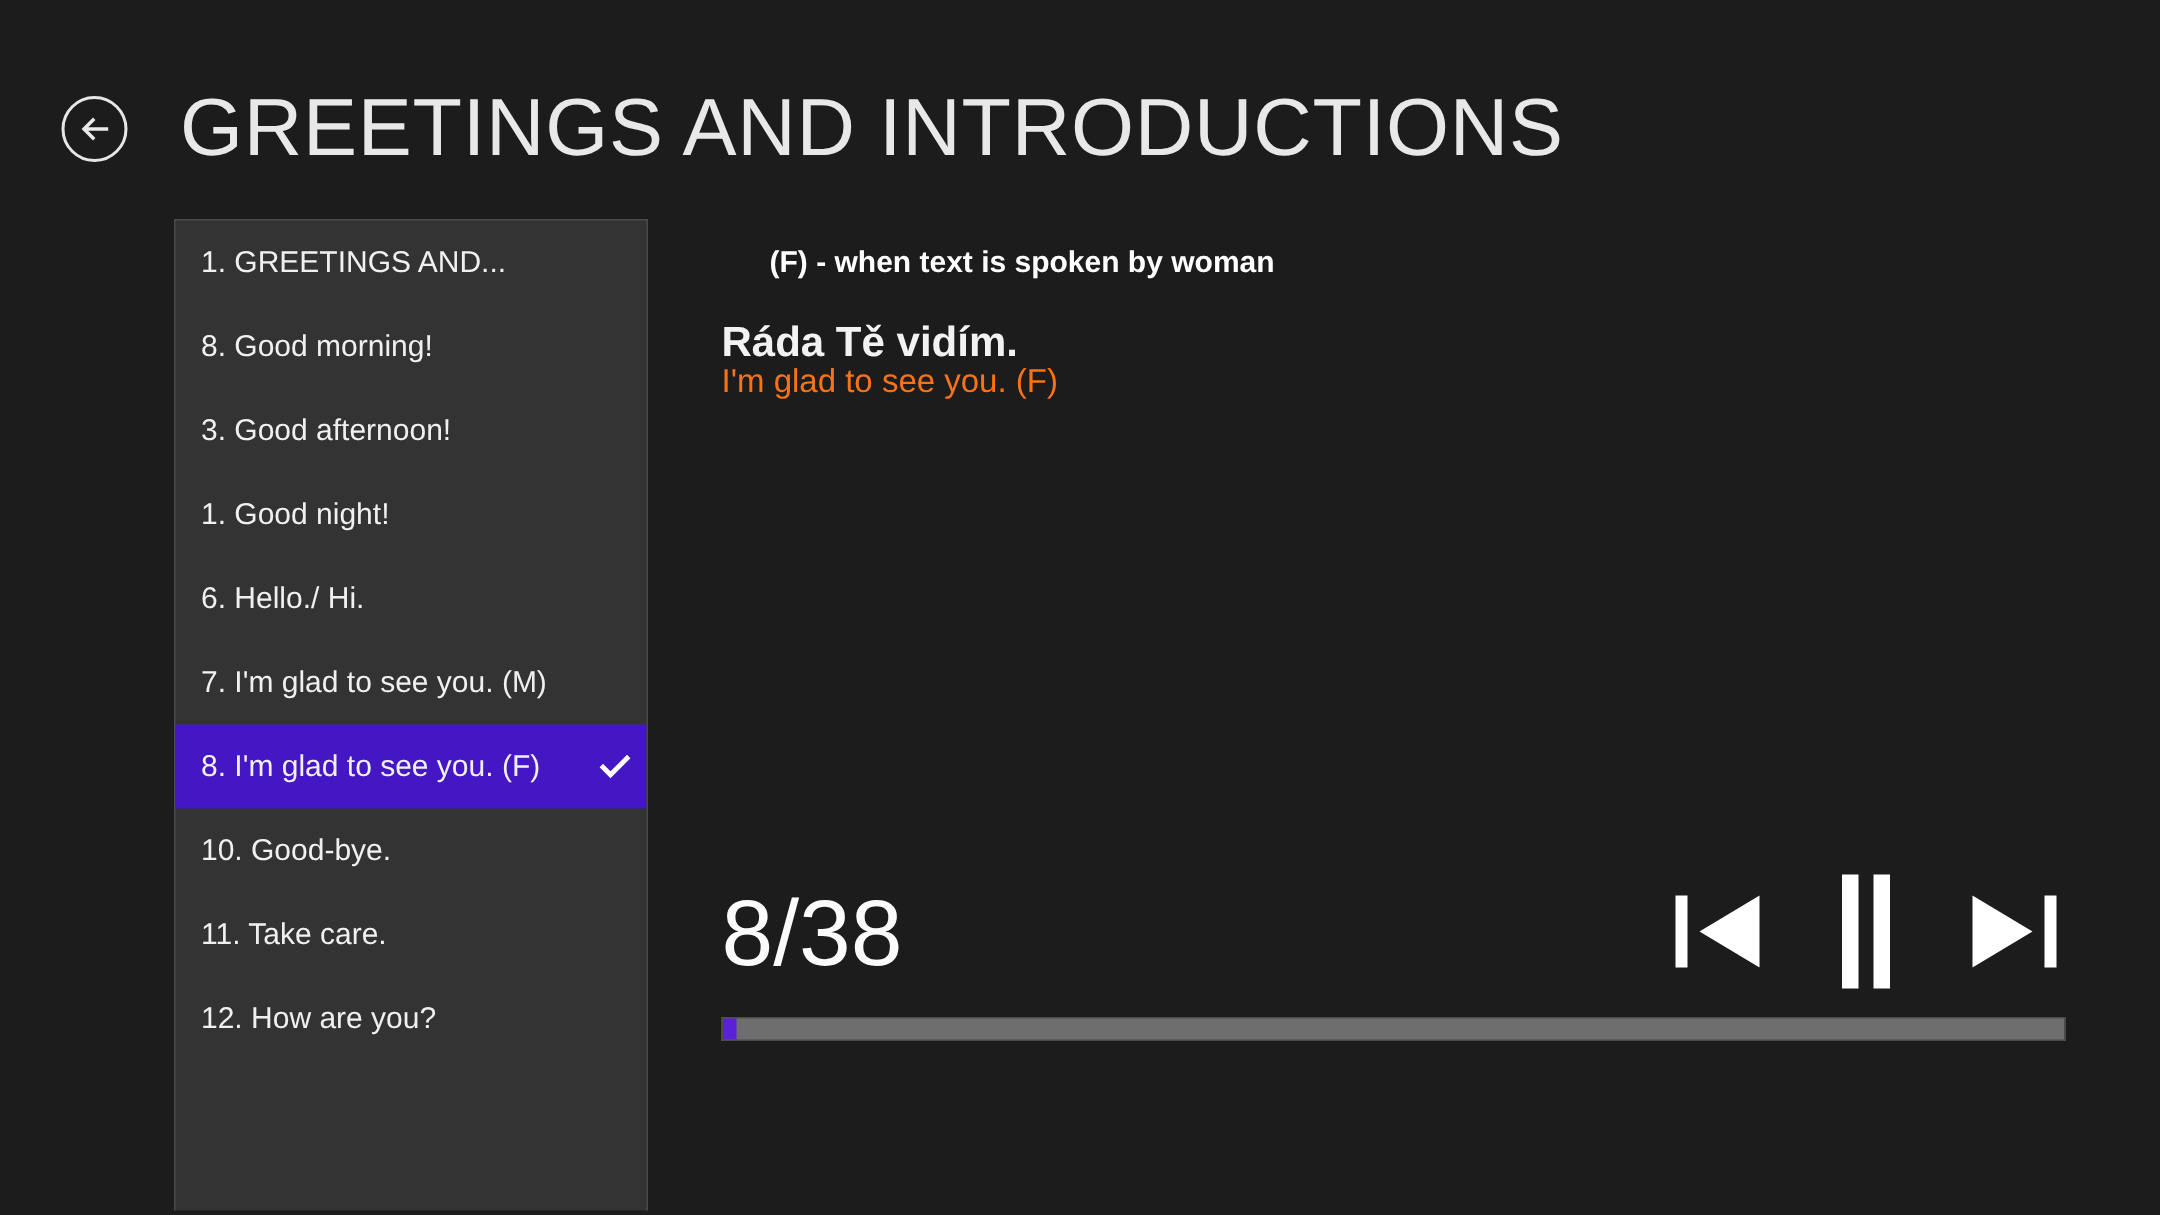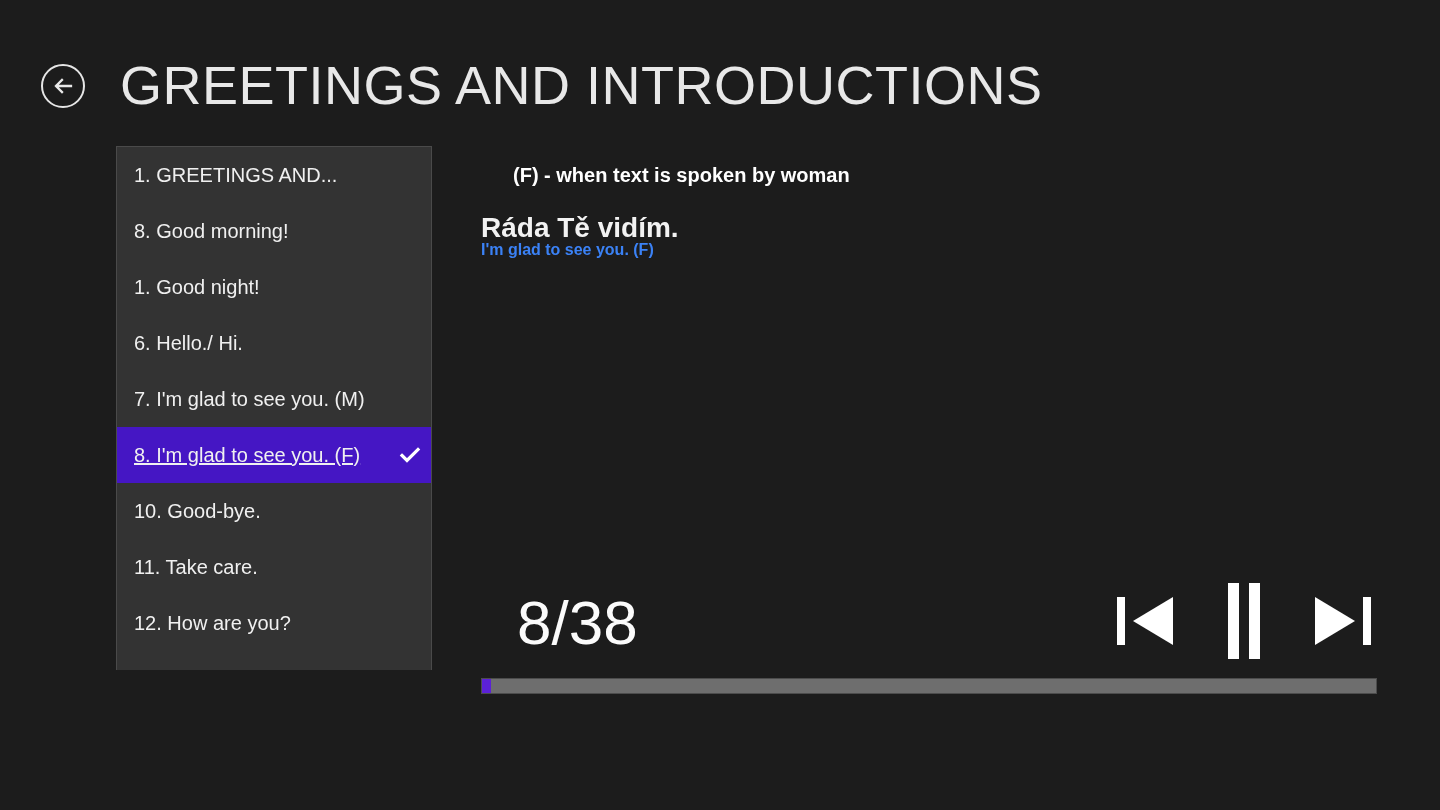--- a/index.html
+++ b/index.html
@@ -44,21 +44,21 @@
     color: #e8e8e8;
     line-height: 72px;
     white-space: nowrap;
   }
 
   
   #sidebar {
     position: absolute;
     left: 116px; top: 146px;
     width: 316px;
-    height: 524px;
+    height: 661px;
     background: #333333;
     border: 1px solid #4a4a4a;
     border-bottom: none;
     box-sizing: border-box;
     overflow: hidden;
   }
   .list-item {
     height: 56px;
     display: flex;
     align-items: center;
@@ -67,21 +67,20 @@
     color: #f0f0f0;
     font-size: 20px;
     font-weight: 400;
     cursor: pointer;
     position: relative;
     white-space: nowrap;
   }
   .list-item .li-label { flex: 1 1 auto; }
   .list-item.selected {
     background: #4516c4;
-    text-decoration: underline;
   }
   .check-icon {
     width: 22px;
     height: 22px;
     flex: 0 0 auto;
     margin-right: 2px;
     display: none;
   }
   .list-item.selected .check-icon { display: block; }
 
@@ -105,42 +104,41 @@
     position: absolute;
     left: 0; top: 66px;
     font-size: 28px;
     font-weight: 700;
     color: #f2f2f2;
     white-space: nowrap;
   }
   #phrase-translation {
     position: absolute;
     left: 0; top: 95px;
-    font-size: 16px;
-    font-weight: 700;
-    color: #3b82f6;
+    font-size: 22px;
+    font-weight: 400;
+    color: #f97316;
     white-space: nowrap;
   }
 
   
   #player {
     position: absolute;
     left: 481px; top: 575px;
     width: 896px;
     height: 115px;
   }
   #track-counter {
     position: absolute;
     left: 0; top: 0;
     font-size: 62px;
     font-weight: 300;
     color: #fbfbfb;
     line-height: 96px;
     letter-spacing: 0px;
-    margin-left: 36px;
   }
   #transport {
     position: absolute;
     right: 0; top: 6px;
     display: flex;
     align-items: center;
     gap: 40px;
   }
   .transport-button {
     background: none;
@@ -188,20 +186,24 @@
   <div class="list-item">
     <span class="li-label">1. GREETINGS AND...</span>
 
   </div>
 
   <div class="list-item">
     <span class="li-label">8. Good morning!</span>
 
   </div>
 
+  <div class="list-item">
+    <span class="li-label">3. Good afternoon!</span>
+
+  </div>
 
 
   <div class="list-item">
     <span class="li-label">1. Good night!</span>
 
   </div>
 
   <div class="list-item">
     <span class="li-label">6. Hello./ Hi.</span>
 

